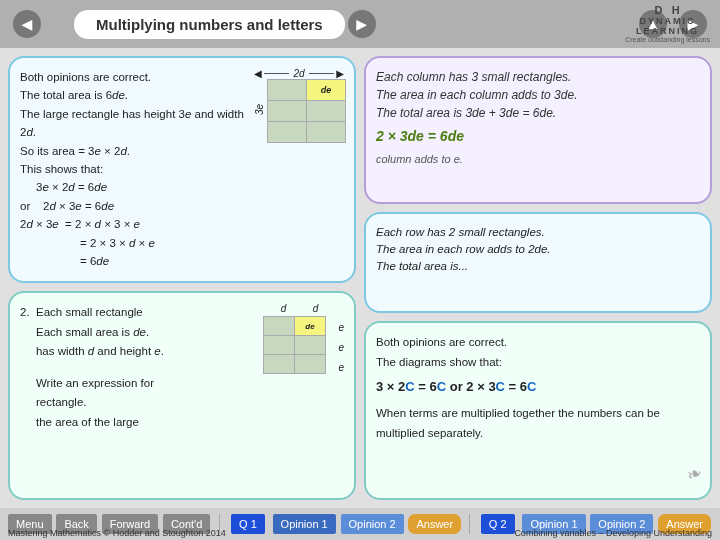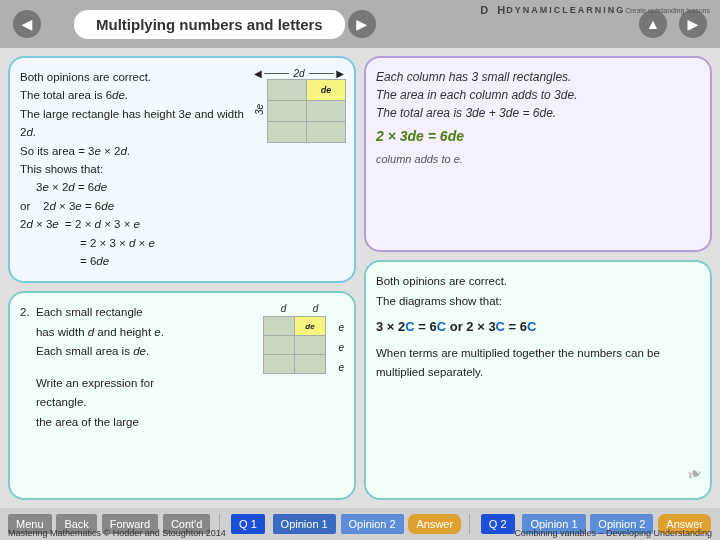--- a/index.html
+++ b/index.html
@@ -41,20 +41,21 @@
       color: white;
       font-size: 14px;
       cursor: pointer;
       margin: 0 3px;
     }
     .logo-area {
       position: absolute;
       right: 10px;
       top: 4px;
       display: flex;
+      flex-direction: column;
       align-items: center;
     }
     .logo-dh {
       font-size: 11px;
       font-weight: bold;
       color: #444;
       letter-spacing: 1px;
     }
     .logo-sub {
       font-size: 7px;
@@ -382,22 +383,22 @@
             </div>
           </div>
         </div>
       </div>
     </div>
 
     <div class="card card-green left-bottom-card">
       <div class="bottom-left-content">
         <div class="bottom-text">
           <div>2. &nbsp;Each small rectangle</div>
+          <div>&nbsp;&nbsp;&nbsp;&nbsp;&nbsp;Each small area is <em>de</em>.</div>
           <div>&nbsp;&nbsp;&nbsp;&nbsp;&nbsp;has width <em>d</em> and height <em>e</em>.</div>
-          <div>&nbsp;&nbsp;&nbsp;&nbsp;&nbsp;Each small area is <em>de</em>.</div>
           <div style="height:12px;"></div>
           <div>&nbsp;&nbsp;&nbsp;&nbsp;&nbsp;Write an expression for</div>
           <div>&nbsp;&nbsp;&nbsp;&nbsp;&nbsp;rectangle.</div>
           <div>&nbsp;&nbsp;&nbsp;&nbsp;&nbsp;the area of the large</div>
         </div>
         <div class="bottom-grid-area">
           <div class="bottom-grid-labels">
             <span style="font-style:italic; width:30px; text-align:center;">d</span>
             <span style="font-style:italic; width:30px; text-align:center;">d</span>
           </div>
@@ -429,20 +430,25 @@
   <div class="right-panel">
 
     <div class="card card-purple right-top top-right-card">
       <div>Each column has 3 small rectangles.</div>
       <div>The area in each column adds to 3<em>de</em>.</div>
       <div>The total area is 3<em>de</em> + 3<em>de</em> = 6<em>de</em>.</div>
       <div class="math-display">2 × 3<em>de</em> = 6<em>de</em></div>
       <div style="font-size:11px; color:#555;">column adds to e.</div>
     </div>
 
+    <div class="card card-blue right-mid">
+      <div style="font-style:italic;">Each row has 2 small rectangles.</div>
+      <div style="font-style:italic;">The area in each row adds to 2<em>de</em>.</div>
+      <div style="font-style:italic;">The total area is...</div>
+    </div>
 
     <div class="card card-green right-bottom">
       <div>Both opinions are correct.</div>
       <div>The diagrams show that:</div>
       <div class="math-colored">
         3 × 2<span class="blue">C</span> = 6<span class="blue">C</span> or 2 × 3<span class="blue">C</span> = 6<span class="blue">C</span>
       </div>
       <div style="margin-top:6px; font-size:11.5px;">When terms are multiplied together the numbers can be multiplied separately.</div>
       <div class="wavy-line">❧</div>
     </div>

